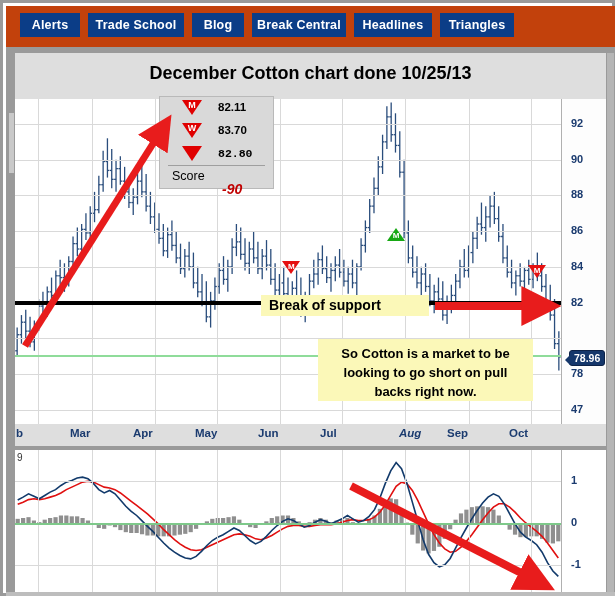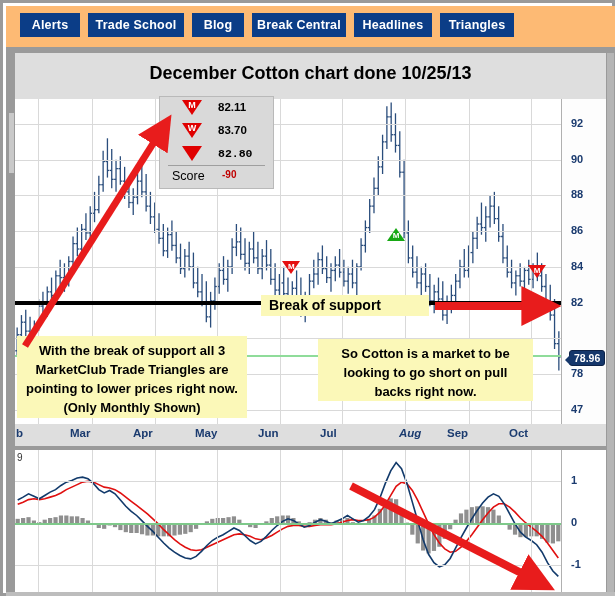--- a/index.html
+++ b/index.html
@@ -2,21 +2,21 @@
 <html><head>
 <meta charset="utf-8">
 <style>
   html,body{margin:0;padding:0;background:#ffffff;}
   body{width:615px;height:596px;overflow:hidden;font-family:"Liberation Sans",sans-serif;}
 
   .frame{position:absolute;left:0;top:0;width:615px;height:596px;box-sizing:border-box;
          border:3px solid #9a9a9a;background:#ffffff;}
 
   
-  .navbar{position:absolute;left:3px;top:3px;width:609px;height:41px;background:#fdba74;}
+  .navbar{position:absolute;left:3px;top:3px;width:609px;height:41px;background:#c2410c;}
   .navbtn{position:absolute;top:7px;height:24px;background:#0b3d87;color:#ffffff;
           font-size:12.5px;font-weight:bold;line-height:24px;text-align:center;
           letter-spacing:.2px;white-space:nowrap;cursor:pointer;}
   .navsep{position:absolute;left:3px;top:44px;width:609px;height:6px;background:#9a9a9a;}
 
   
   .titlebar{position:absolute;left:3px;top:50px;width:609px;height:46px;background:#dedede;}
   .charttitle{position:absolute;left:0;top:10px;width:609px;text-align:center;
               font-size:18px;font-weight:bold;color:#000;}
 
@@ -49,21 +49,21 @@
   .srow{position:absolute;left:0;width:113px;height:23px;}
   .stri{position:absolute;left:22px;top:3px;width:0;height:0;}
   .tri-down{border-left:10px solid transparent;border-right:10px solid transparent;
             border-top:15px solid #e00000;}
   .tri-letter{position:absolute;left:22px;top:3px;width:20px;text-align:center;
               font-size:9px;font-weight:bold;color:#ffffff;line-height:11px;}
   .sval{position:absolute;left:58px;top:4px;width:50px;text-align:left;font-size:11.5px;
         font-weight:bold;color:#000;}
   .sdiv{position:absolute;left:8px;top:68px;width:97px;height:1px;background:#9f9f9f;}
   .slabel{position:absolute;left:12px;top:72px;font-size:12.5px;font-weight:normal;color:#000;}
-  .sscore{position:absolute;left:62px;top:72px;font-size:10px;font-weight:bold;color:#c00000;}
+  .sscore{position:absolute;left:62px;top:84px;font-size:14px;font-weight:bold;color:#c00000;font-style:italic;}
 
   
   .sigtri{position:absolute;width:0;height:0;}
   .sig-down{border-left:9px solid transparent;border-right:9px solid transparent;
             border-top:13px solid #e51010;}
   .sig-up{border-left:9px solid transparent;border-right:9px solid transparent;
           border-bottom:13px solid #17a814;}
   .sigM{position:absolute;width:18px;text-align:center;font-size:8px;font-weight:bold;
         color:#ffffff;line-height:10px;}
 
@@ -805,26 +805,20 @@
       <div class="tri-letter"></div>
       <div class="sval">82.80</div>
     </div>
     <div class="sdiv"></div>
     <div class="slabel">Score</div>
     <div class="sscore">-90</div>
   </div>
 
   <div class="note note-support">Break of support</div>
 
-  <div class="note note-left">
-    <div>With the break of support all 3</div>
-    <div>MarketClub Trade Triangles are</div>
-    <div>pointing to lower prices right now.</div>
-    <div>(Only Monthly Shown)</div>
-  </div>
 
   <div class="note note-right">
     <div>So Cotton is a market to be</div>
     <div>looking to go short on pull</div>
     <div>backs right now.</div>
   </div>
 
   <div class="note note-macd">
     <div>The MACD is on a sell signal</div>
     <div>which is bearish.</div>

